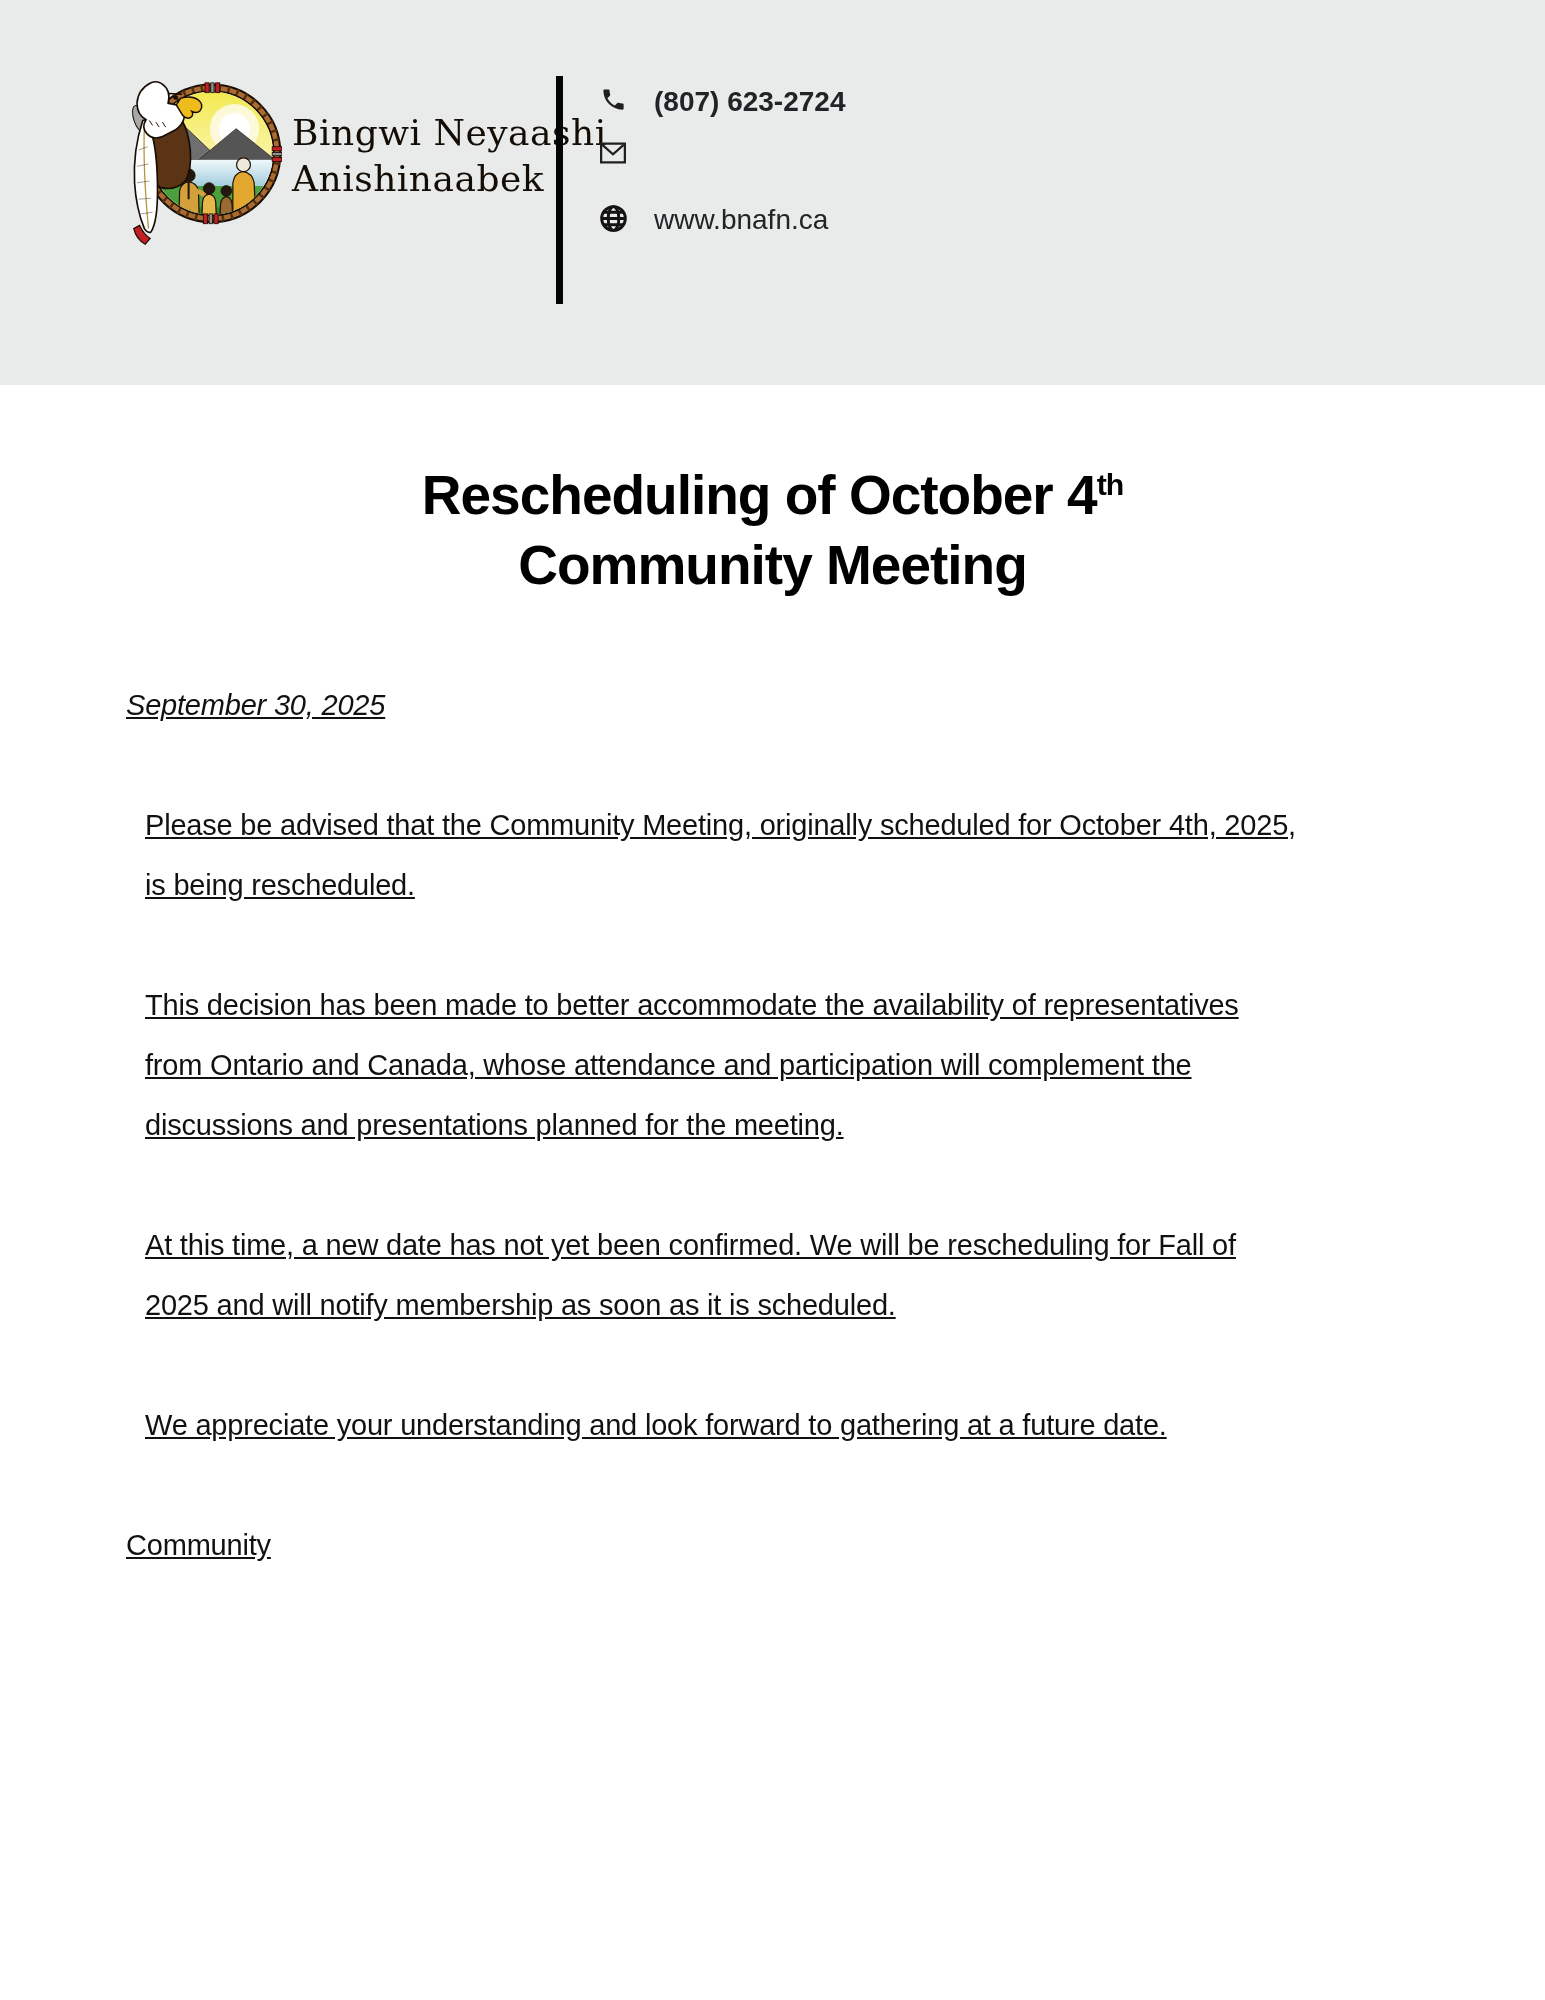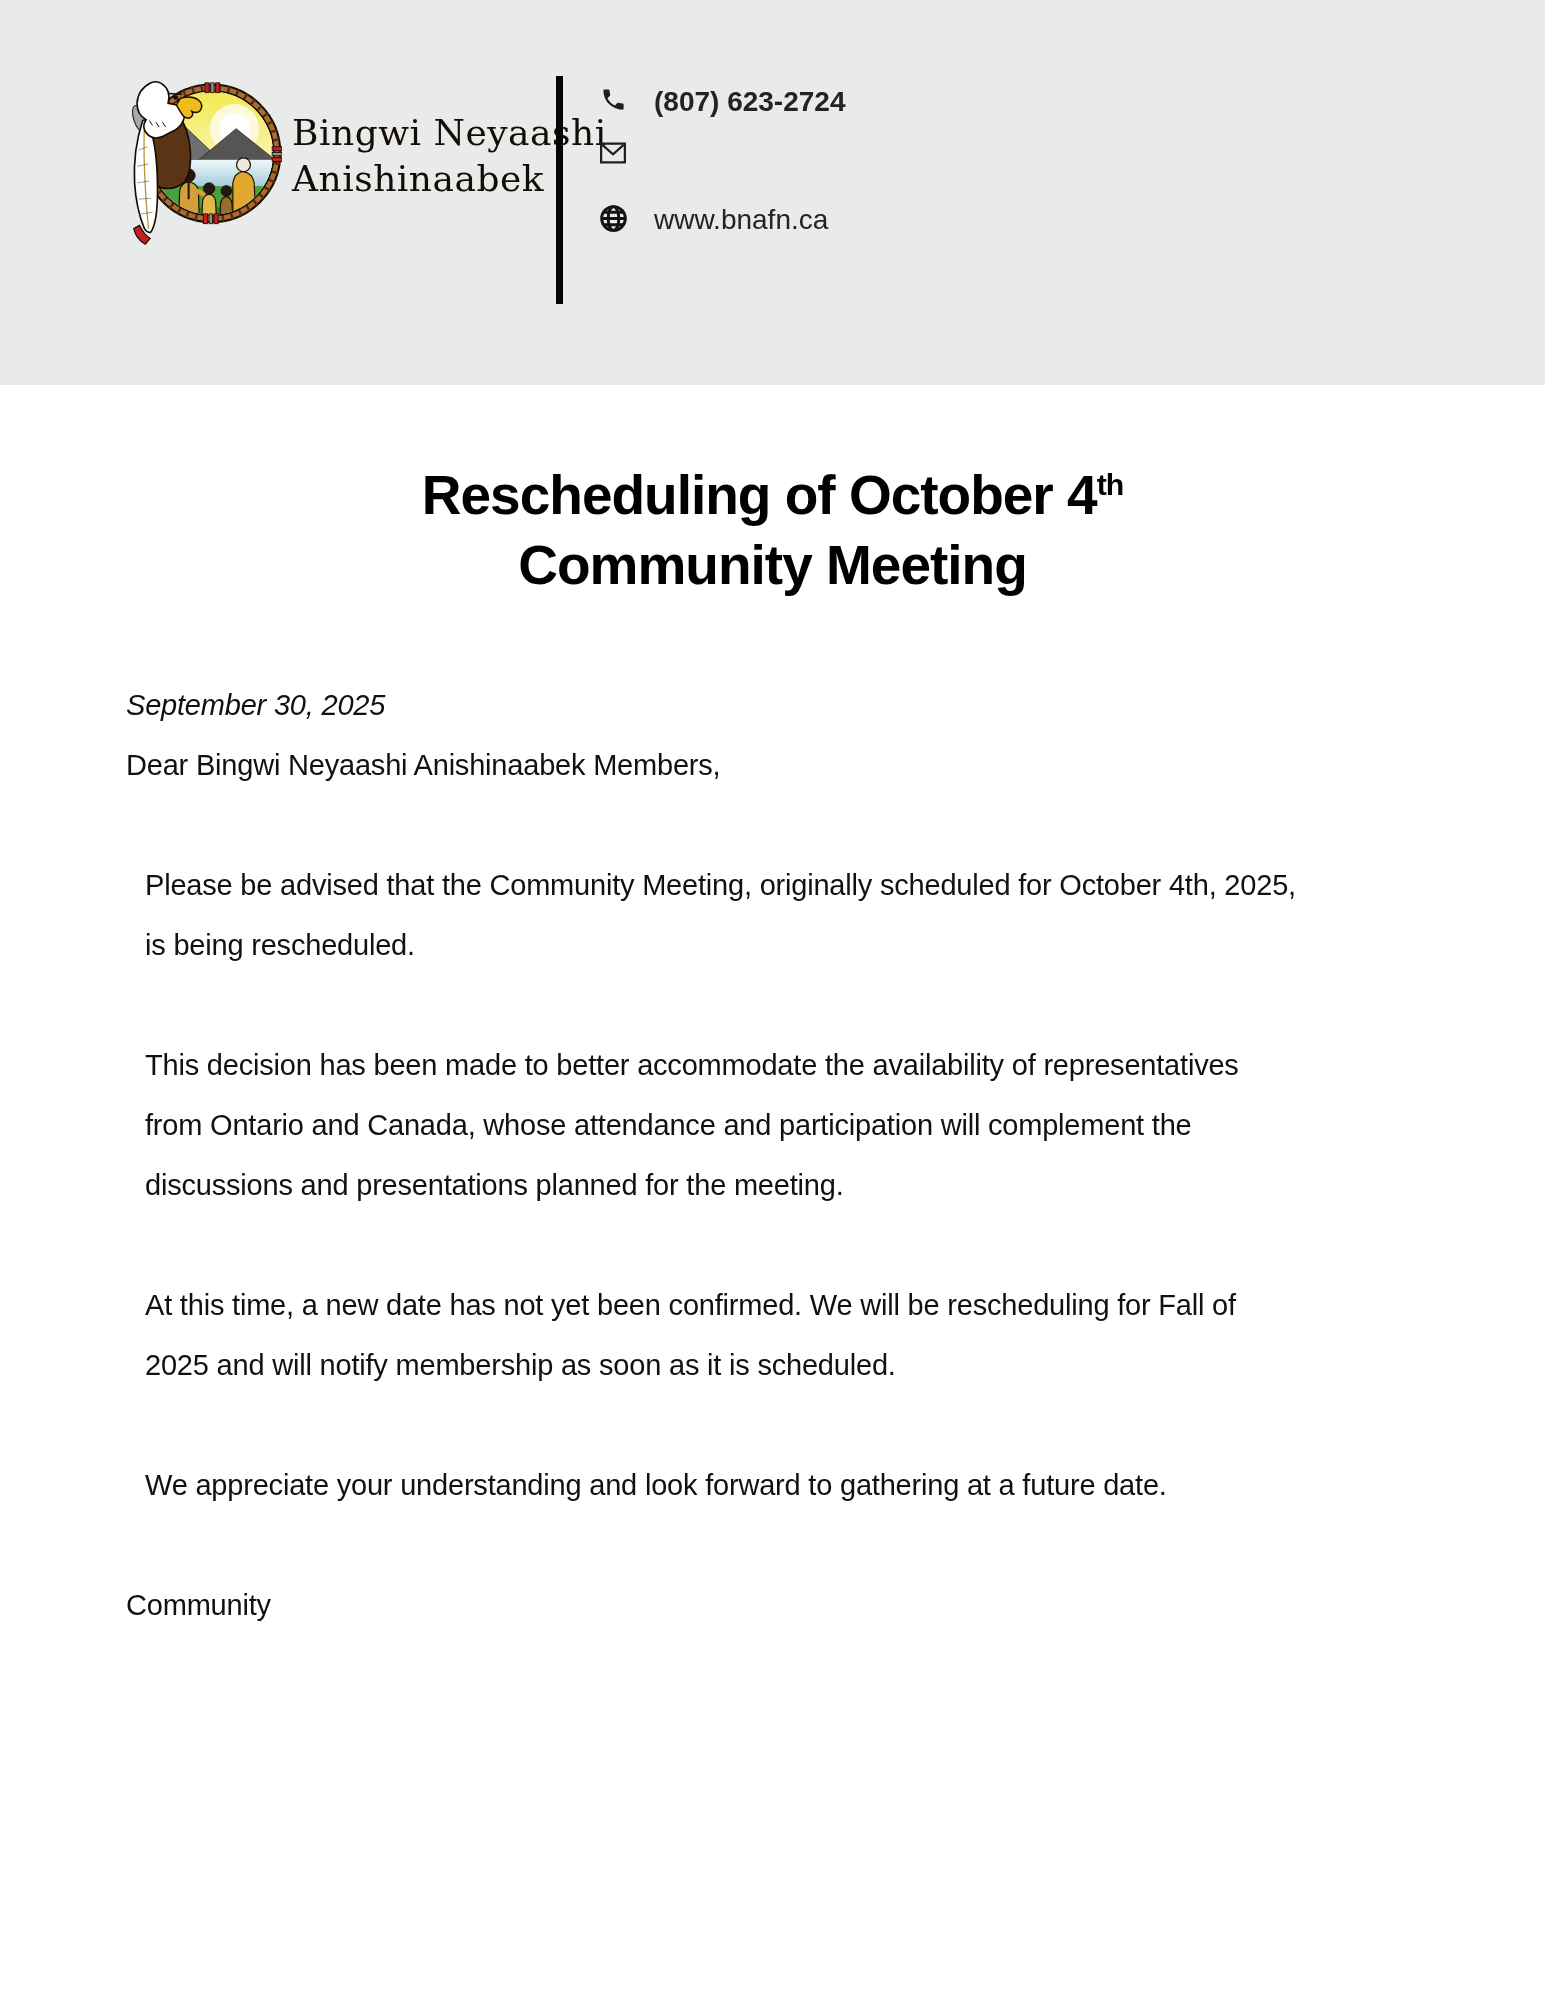--- a/index.html
+++ b/index.html
@@ -90,20 +90,21 @@
   }
   .letter-title .t-line { display: block; }
   .letter-title sup {
     font-size: 0.55em;
     vertical-align: super;
     line-height: 0;
   }
   .letter-content {
     padding: 0 90px 0 126px;
     color: #111111;
+    text-decoration: underline;
   }
   .letter-content p {
     margin: 0;
     font-size: 29px;
     line-height: 60px;
     letter-spacing: -0.2px;
     white-space: pre-line;
   }
   p.date-line {
     margin-top: 75px;
@@ -240,21 +241,20 @@
   </div>
 
   <div class="letter">
     <h1 class="letter-title">
       <span class="t-line"><span>Rescheduling of October 4</span><sup>th</sup></span>
       <span class="t-line">Community Meeting</span>
     </h1>
 
     <div class="letter-content">
       <p class="date-line">September 30, 2025</p>
-      <p class="salutation">Dear Bingwi Neyaashi Anishinaabek Members,</p>
       <p class="para">Please be advised that the Community Meeting, originally scheduled for October 4th, 2025,
 is being rescheduled.</p>
       <p class="para">This decision has been made to better accommodate the availability of representatives
 from Ontario and Canada, whose attendance and participation will complement the
 discussions and presentations planned for the meeting.</p>
       <p class="para">At this time, a new date has not yet been confirmed. We will be rescheduling for Fall of
 2025 and will notify membership as soon as it is scheduled.</p>
       <p class="para">We appreciate your understanding and look forward to gathering at a future date.</p>
       <p class="closing">Community</p>
     </div>

